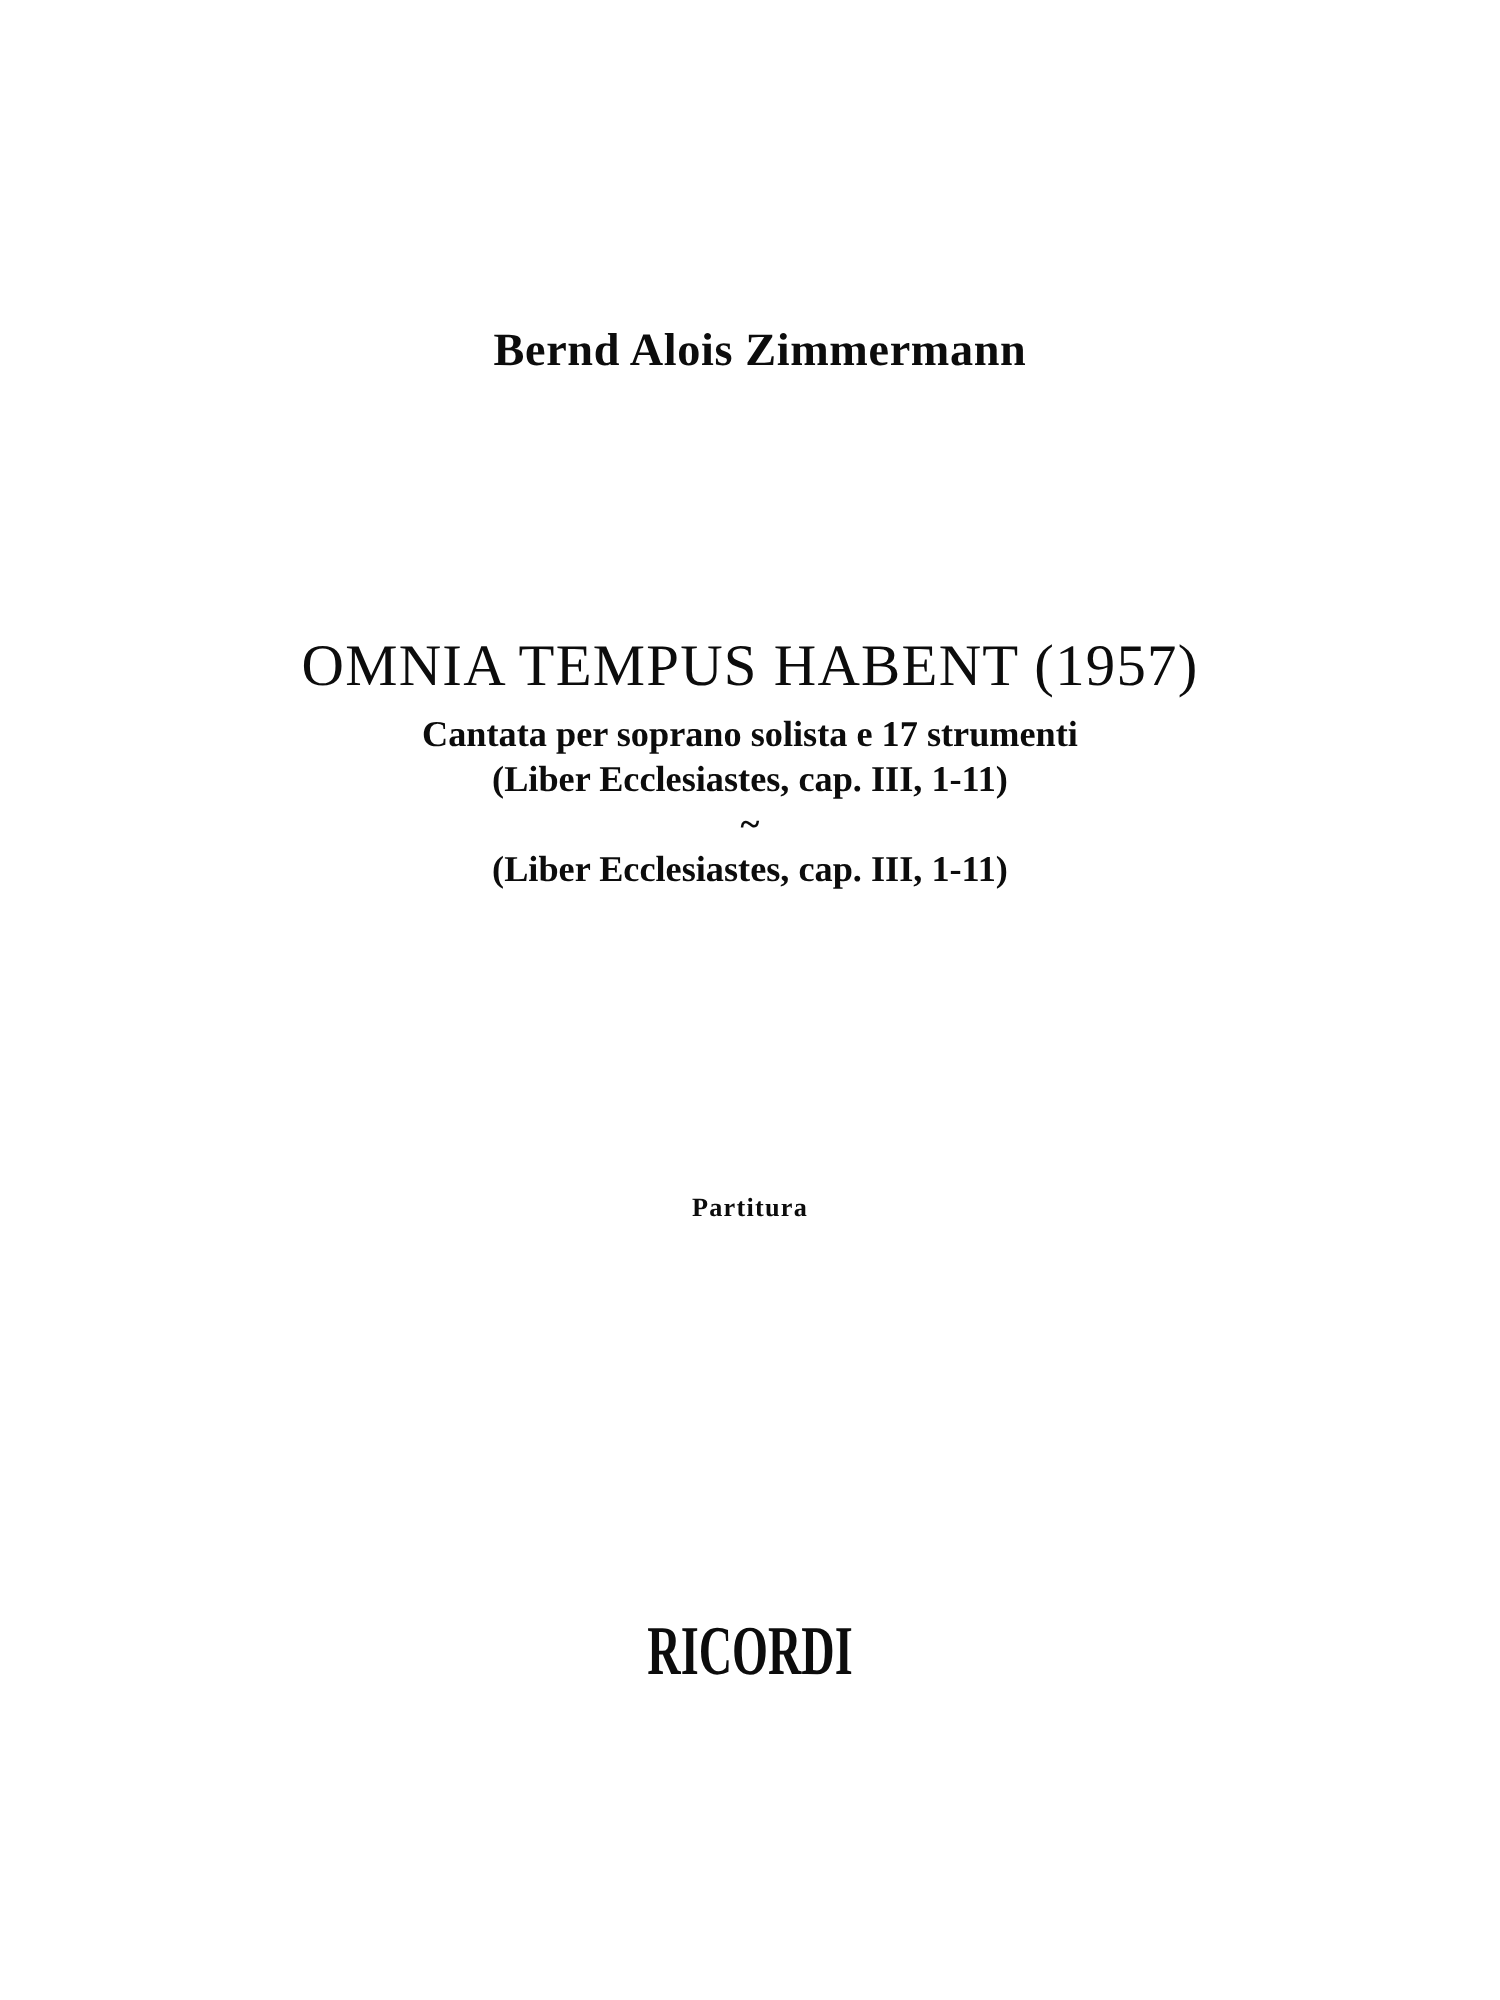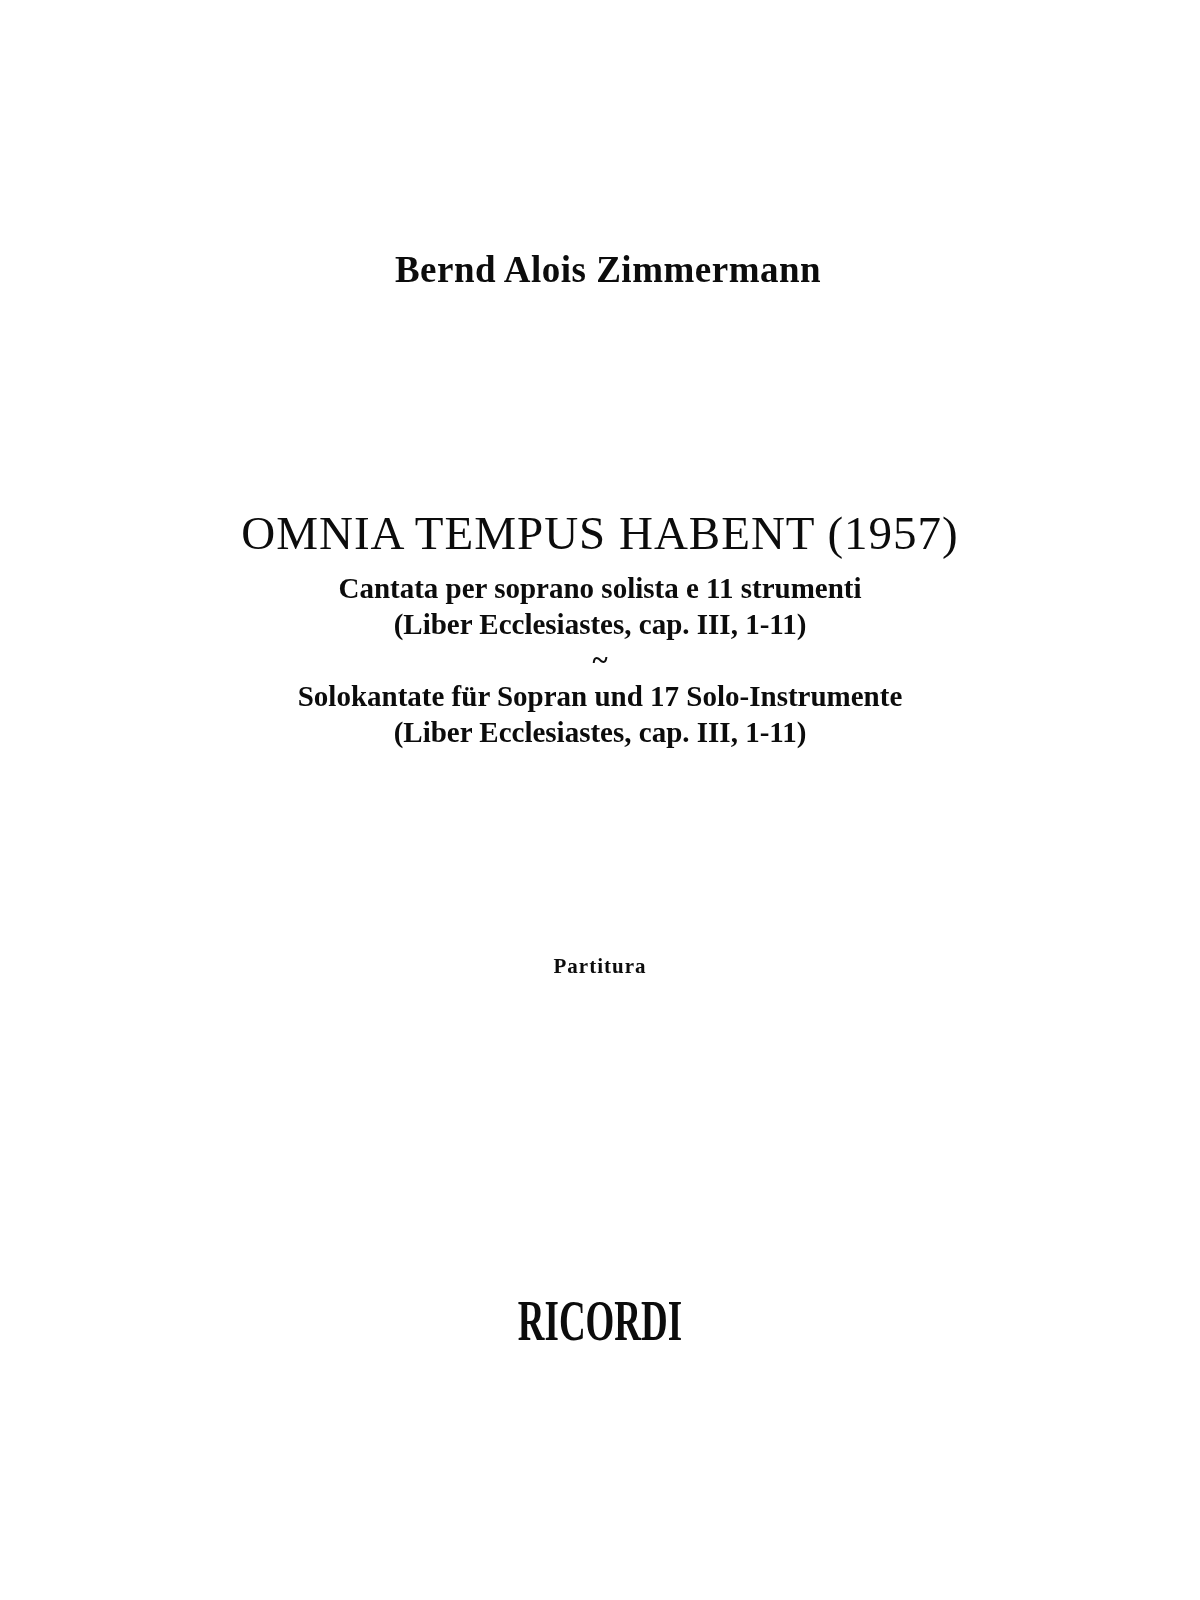--- a/index.html
+++ b/index.html
@@ -13,21 +13,21 @@
     height: 1600px;
     margin: 0 auto;
     background: #ffffff;
     color: #0c0c0c;
     font-family: "Liberation Serif", serif;
     text-align: center;
     overflow: hidden;
   }
   .composer {
     position: absolute;
-    top: 250px;
+    top: 261px;
     left: 0;
     right: 0;
     font-size: 37px;
     line-height: 40px;
     font-weight: bold;
     letter-spacing: 0.5px;
     margin-left: 16px;
   }
   .title {
     position: absolute;
@@ -83,24 +83,23 @@
 </head>
 <body>
 
 <div class="page">
 
   <div class="composer">Bernd Alois Zimmermann</div>
 
   <h1 class="title">OMNIA TEMPUS HABENT (1957)</h1>
 
   <div class="subtitles">
-    <div class="line">Cantata per soprano solista e 11 strumenti</div>
+    <div class="line">Cantata per soprano solista e 17 strumenti</div>
     <div class="line">(Liber Ecclesiastes, cap. III, 1-11)</div>
     <div class="line separator">~</div>
-    <div class="line">Solokantate für Sopran und 17 Solo-Instrumente</div>
     <div class="line">(Liber Ecclesiastes, cap. III, 1-11)</div>
   </div>
 
   <div class="edition">Partitura</div>
 
   <div class="publisher">RICORDI</div>
 
 </div>
 
 </body></html>

